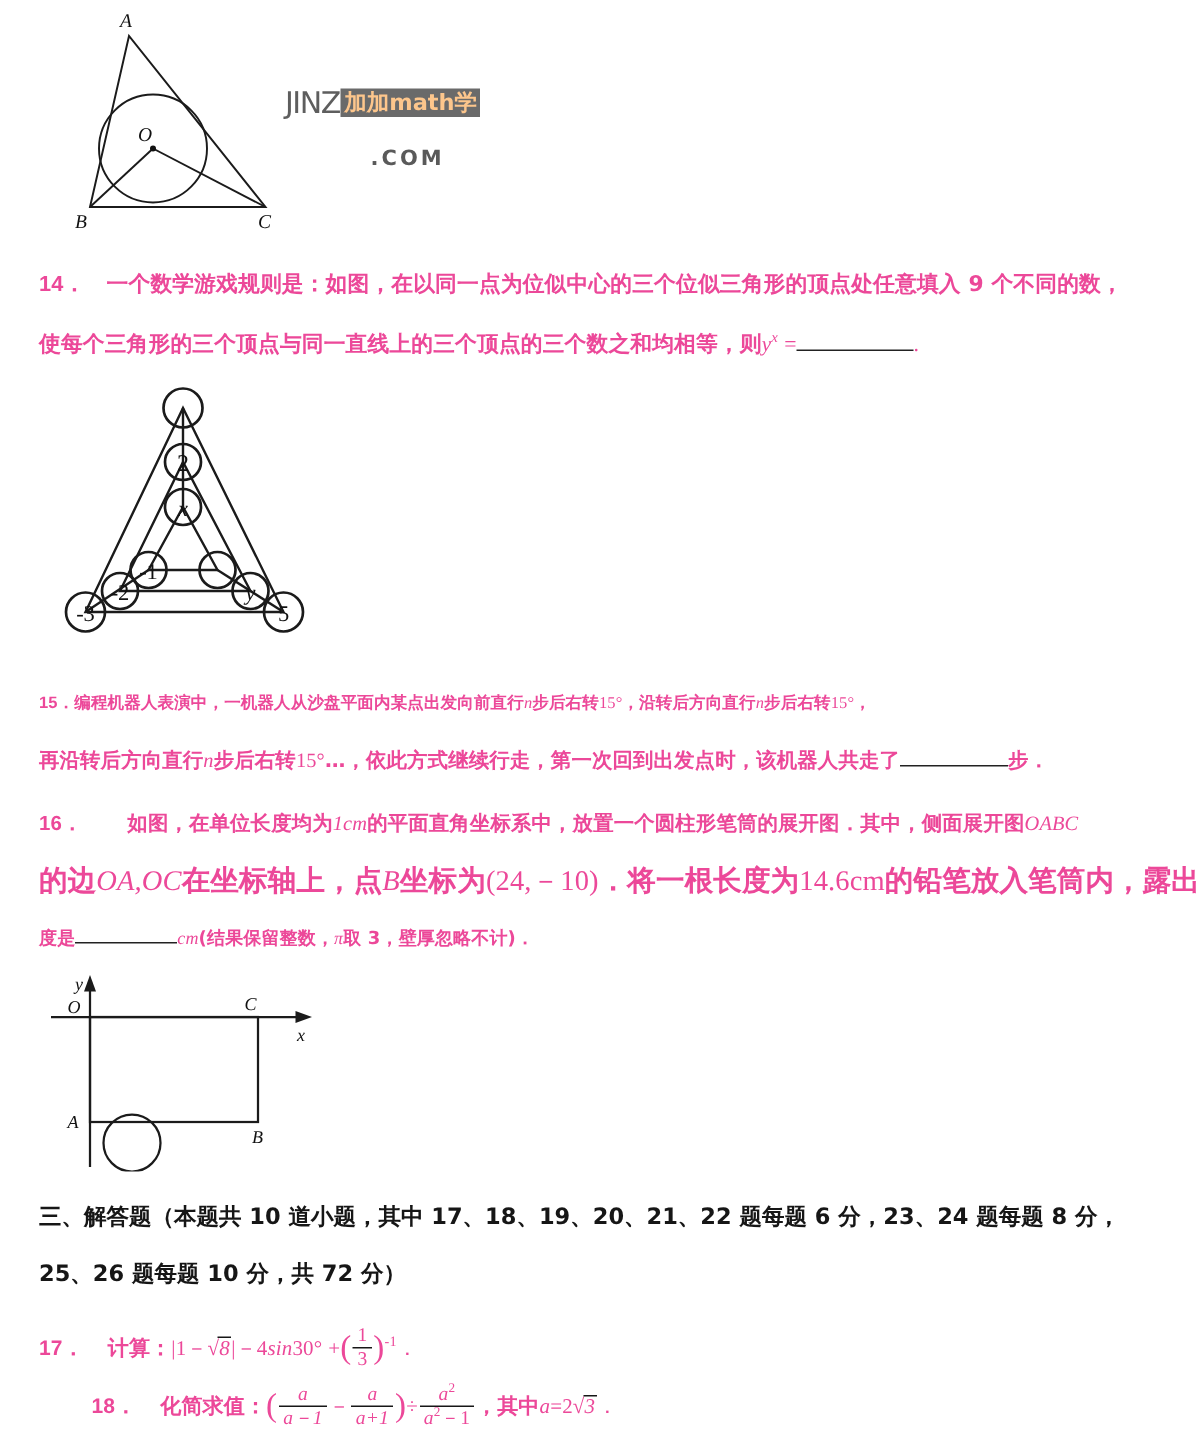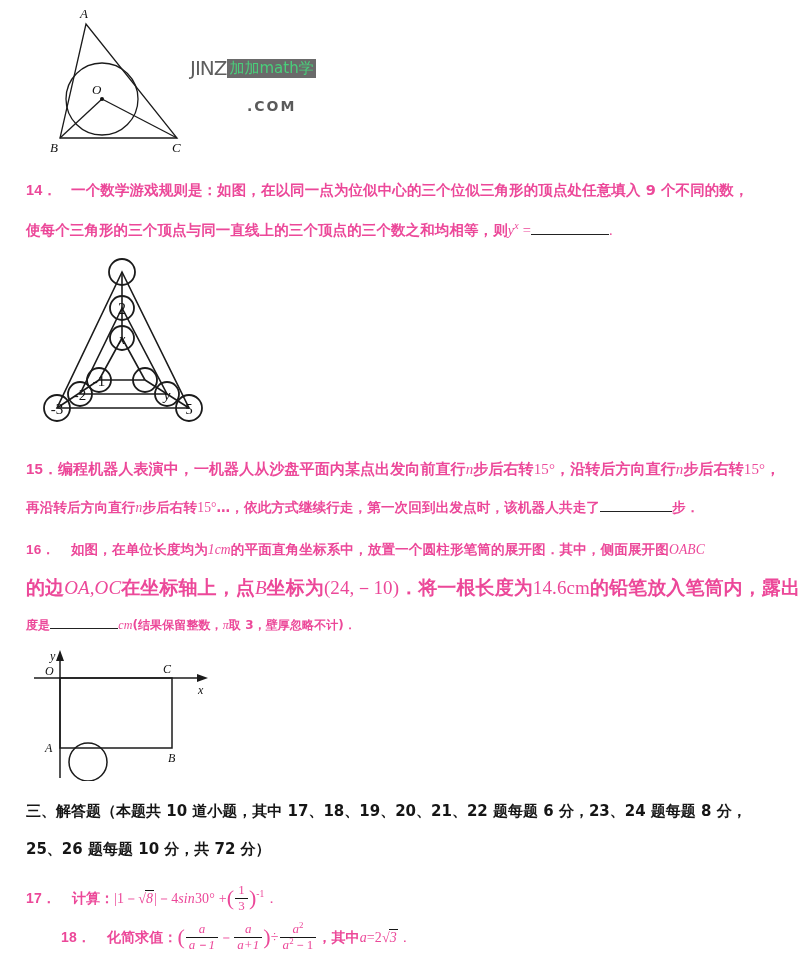--- a/index.html
+++ b/index.html
@@ -44,22 +44,22 @@
     color: #3b3b3b;
     line-height: 1;
     background-image: repeating-linear-gradient(0deg,
         rgba(255,255,255,0) 0px, rgba(255,255,255,0) 1px,
         rgba(255,255,255,.5) 1px, rgba(255,255,255,.5) 2px);
     -webkit-background-clip: text;
   }
   .wm-cn {
     font-family: "DejaVu Sans", sans-serif;
     font-size: 15px;
-    font-weight: normal;
-    color: #22c55e;
+    font-weight: bold;
+    color: #fdba74;
     background: #4a4a4a;
     padding: 1px 2px;
     margin-left: 1px;
     letter-spacing: 0px;
     line-height: 1.15;
   }
   .wm-com {
     font-family: "DejaVu Sans", sans-serif;
     font-size: 14px;
     font-weight: bold;
@@ -249,30 +249,30 @@
       <text class="nodelbl" x="89" y="86" font-size="15" font-style="italic">x</text>
       <text class="nodelbl" x="66" y="128" font-size="15">-1</text>
       <text class="nodelbl" x="112" y="128" font-size="15"></text>
       <text class="nodelbl" x="47" y="142" font-size="15">-2</text>
       <text class="nodelbl" x="134" y="142" font-size="15" font-style="italic">y</text>
       <text class="nodelbl" x="24" y="156" font-size="15">-3</text>
       <text class="nodelbl" x="156" y="156" font-size="15">5</text>
     </svg>
   </div>
 
-  <div class="q" style="left:26px; top:452px; font-size:15px;">
+  <div class="q" style="left:26px; top:452px; font-size:11px;">
     <span class="q-num">15．</span><span class="cn">编程机器人表演中，一机器人从沙盘平面内某点出发向前直行</span><span class="mi">n</span><span class="cn">步后右转</span><span class="mn">15°</span><span class="cn">，沿转后方向直行</span><span class="mi">n</span><span class="cn">步后右转</span><span class="mn">15°</span><span class="cn">，</span>
   </div>
   <div class="q" style="left:26px; top:490px; font-size:13.6px;">
     <span class="cn">再沿转后方向直行</span><span class="mi">n</span><span class="cn">步后右转</span><span class="mn">15°</span><span class="cn">…，依此方式继续行走，第一次回到出发点时，该机器人共走了</span><span class="blank" style="width:72px; height:14px;"></span><span class="cn">步．</span>
   </div>
 
   <div class="q" style="left:26px; top:532px; font-size:13.6px;">
     <span class="q-num">16．</span>
-    <span class="cn" style="margin-left:12px">如图，在单位长度均为</span><span class="mi">1cm</span><span class="cn">的平面直角坐标系中，放置一个圆柱形笔筒的展开图．其中，侧面展开图</span><span class="mi">OABC</span>
+    <span class="cn" style="margin-left:26px">如图，在单位长度均为</span><span class="mi">1cm</span><span class="cn">的平面直角坐标系中，放置一个圆柱形笔筒的展开图．其中，侧面展开图</span><span class="mi">OABC</span>
   </div>
   <div class="q" style="left:26px; top:570px; font-size:19px;">
     <span class="cn">的边</span><span class="mi">OA,OC</span><span class="cn">在坐标轴上，点</span><span class="mi">B</span><span class="cn">坐标为</span><span class="mn">(24,－10)</span><span class="cn">．将一根长度为</span><span class="mn">14.6cm</span><span class="cn">的铅笔放入笔筒内，露出笔筒部分的最小长</span>
   </div>
   <div class="q" style="left:26px; top:608px; font-size:12px;">
     <span class="cn">度是</span><span class="blank" style="width:68px; height:14px;"></span><span class="mi">cm</span><span class="cn">(结果保留整数，</span><span class="mn" style="font-style:italic">π</span><span class="cn">取 3，壁厚忽略不计)．</span>
   </div>
 
   <div class="fig" id="fig-axes">
     <svg width="185" height="135" viewBox="0 0 185 135">

